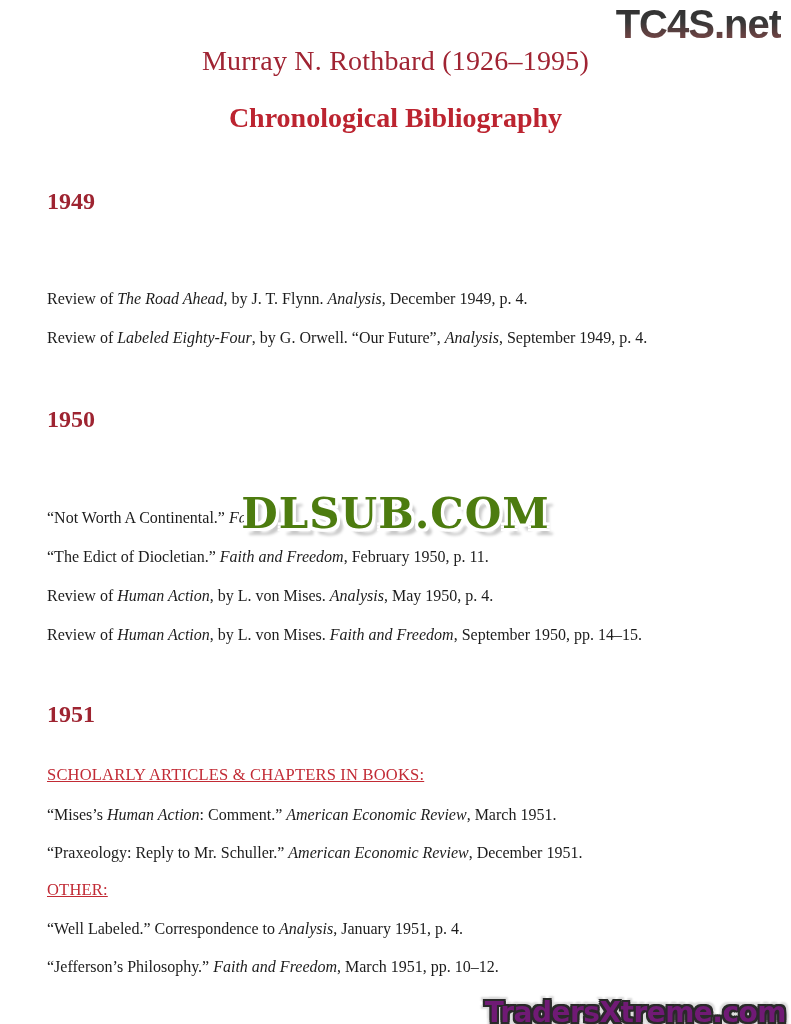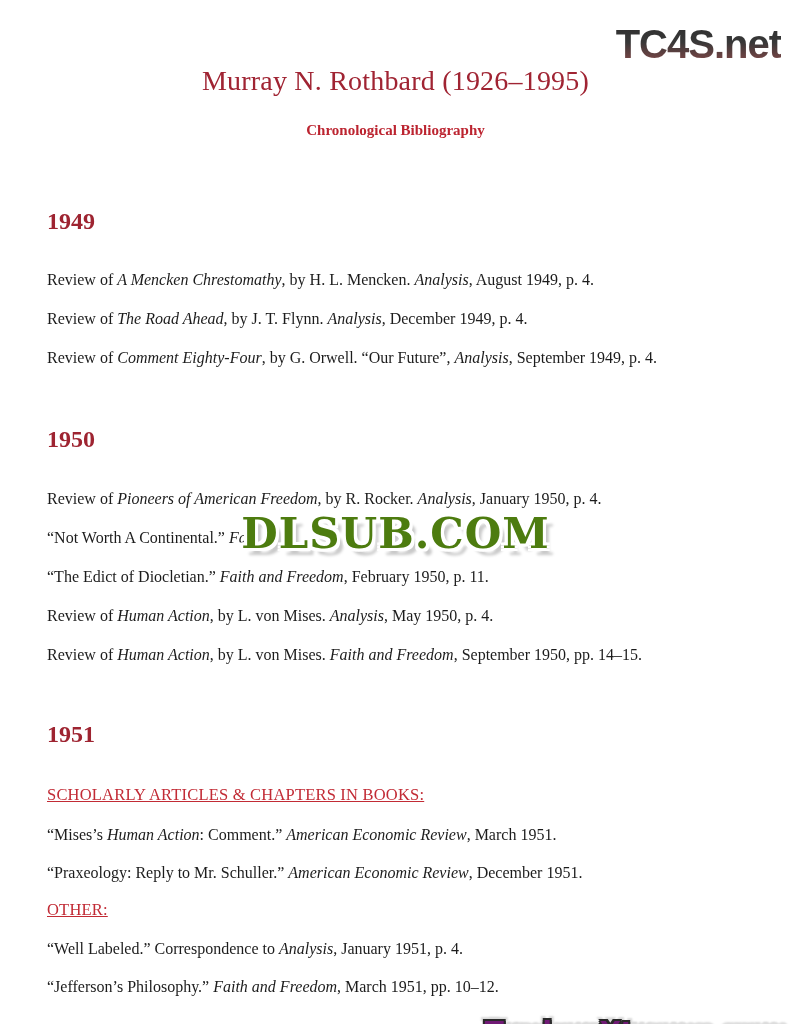--- a/index.html
+++ b/index.html
@@ -1,34 +1,34 @@
 <!DOCTYPE html>
 <html><head>
 <meta charset="utf-8">
 <style>
   html,body{margin:0;padding:0;}
   body{
     width:791px;height:1024px;position:relative;background:#ffffff;
     font-family:"Liberation Serif", serif;overflow:hidden;
   }
-  .doc{position:absolute;inset:0;margin-top:20px;}
+  .doc{position:absolute;inset:0;}
   .logo{
     position:absolute;top:2px;right:10px;
     font-family:"Liberation Sans", sans-serif;font-weight:bold;
     font-size:40px;letter-spacing:-1px;
     background:linear-gradient(180deg,#2e2e2e 0%,#383838 45%,#6d4343 78%,#9a6a6a 100%);
     -webkit-background-clip:text;background-clip:text;color:transparent;
   }
   .title{
     position:absolute;top:45px;left:0;width:100%;margin:0;text-align:center;
     font-size:28px;font-weight:normal;color:#a02433;letter-spacing:0.2px;
   }
   .subtitle{
     position:absolute;top:102px;left:0;width:100%;margin:0;text-align:center;
-    font-size:15px;font-weight:bold;color:#bc2430;
+    font-size:28px;font-weight:bold;color:#bc2430;
   }
   .year{
     position:absolute;left:47px;margin:0;
     font-size:24px;font-weight:bold;color:#9e2431;
   }
   .entry{
     position:absolute;left:47px;margin:0;
     font-size:16px;color:#1c1c1c;white-space:nowrap;
   }
   .sublabel{
@@ -58,26 +58,24 @@
 <body>
 
 <div class="doc">
 
   <div class="logo">TC4S.net</div>
 
   <h1 class="title">Murray N. Rothbard (1926–1995)</h1>
   <h2 class="subtitle">Chronological Bibliography</h2>
 
   <div class="year" style="top:188px">1949</div>
-  <p class="entry" style="top:251px"><span>Review of </span><i>A Mencken Chrestomathy</i><span>, by H. L. Mencken. </span><i>Analysis</i><span>, August 1949, p. 4.</span></p>
   <p class="entry" style="top:290px"><span>Review of </span><i>The Road Ahead</i><span>, by J. T. Flynn. </span><i>Analysis</i><span>, December 1949, p. 4.</span></p>
-  <p class="entry" style="top:329px"><span>Review of </span><i>Comment Eighty-Four</i><span>, by G. Orwell. “Our Future”, </span><i>Analysis</i><span>, September 1949, p. 4.</span></p>
+  <p class="entry" style="top:329px"><span>Review of </span><i>Labeled Eighty-Four</i><span>, by G. Orwell. “Our Future”, </span><i>Analysis</i><span>, September 1949, p. 4.</span></p>
 
   <div class="year" style="top:406px">1950</div>
-  <p class="entry" style="top:470px"><span>Review of </span><i>Pioneers of American Freedom</i><span>, by R. Rocker. </span><i>Analysis</i><span>, January 1950, p. 4.</span></p>
   <p class="entry" style="top:509px"><span>“Not Worth A Continental.” </span><i>Fa</i></p>
   <p class="entry" style="top:548px"><span>“The Edict of Diocletian.” </span><i>Faith and Freedom</i><span>, February 1950, p. 11.</span></p>
   <p class="entry" style="top:587px"><span>Review of </span><i>Human Action</i><span>, by L. von Mises. </span><i>Analysis</i><span>, May 1950, p. 4.</span></p>
   <p class="entry" style="top:626px"><span>Review of </span><i>Human Action</i><span>, by L. von Mises. </span><i>Faith and Freedom</i><span>, September 1950, pp. 14–15.</span></p>
 
   <div class="year" style="top:701px">1951</div>
   <p class="sublabel" style="top:765px">SCHOLARLY ARTICLES &amp; CHAPTERS IN BOOKS:</p>
   <p class="entry" style="top:806px"><span>“Mises’s </span><i>Human Action</i><span>: Comment.” </span><i>American Economic Review</i><span>, March 1951.</span></p>
   <p class="entry" style="top:844px"><span>“Praxeology: Reply to Mr. Schuller.” </span><i>American Economic Review</i><span>, December 1951.</span></p>
   <p class="sublabel" style="top:880px">OTHER:</p>

